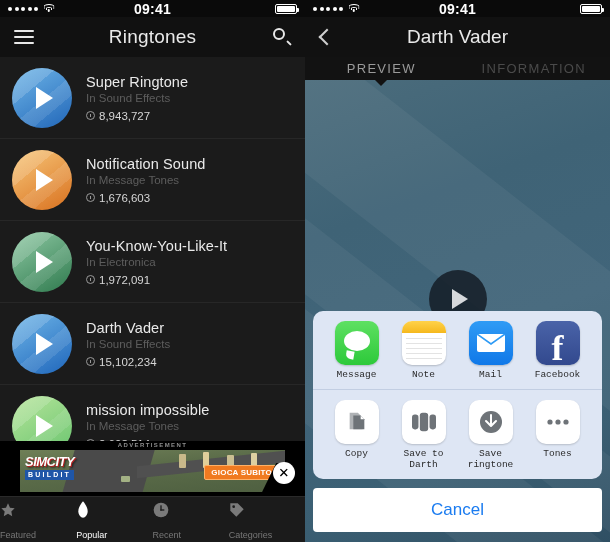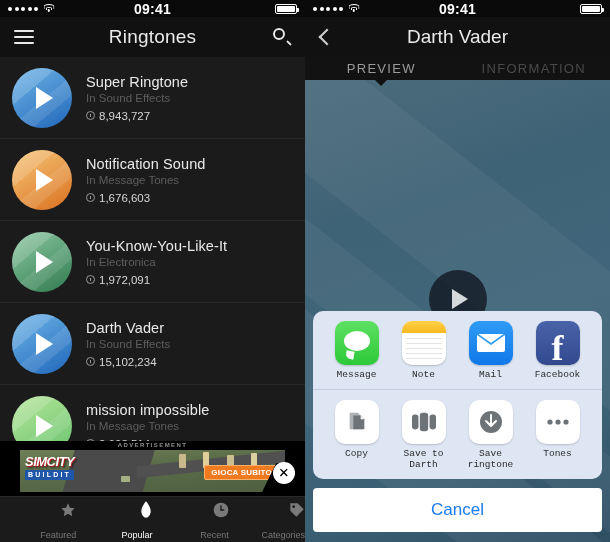--- a/index.html
+++ b/index.html
@@ -147,22 +147,22 @@
     clip-path:polygon(26% 100%, 100% 100%, 100% 0, 52% 0);
   }
 
   
   .tabbar {
     position:absolute; left:0; right:0; bottom:0; height:46px;
     background:#1b1b1b; display:flex; align-items:center;
     border-top:1px solid #2a2a2a;
   }
   .tab {
-    flex:1; display:flex; flex-direction:column; align-items:flex-end;
-    gap:12px; cursor:pointer;margin-left:28px;
+    flex:1; display:flex; flex-direction:column; align-items:flex-start;
+    gap:12px; cursor:pointer;
   }
   .tab-label { font-size:9px; color:#777; }
   .tab.active .tab-label { color:#fff; }
   .tab-ico { height:18px; display:flex; align-items:flex-end; }
   .tab-ico svg { fill:#7a7a7a; }
   .tab.active .tab-ico svg { fill:#fff; }
 
   
   .r-navbar {
     height:40px; background:#111; display:flex; align-items:center;

